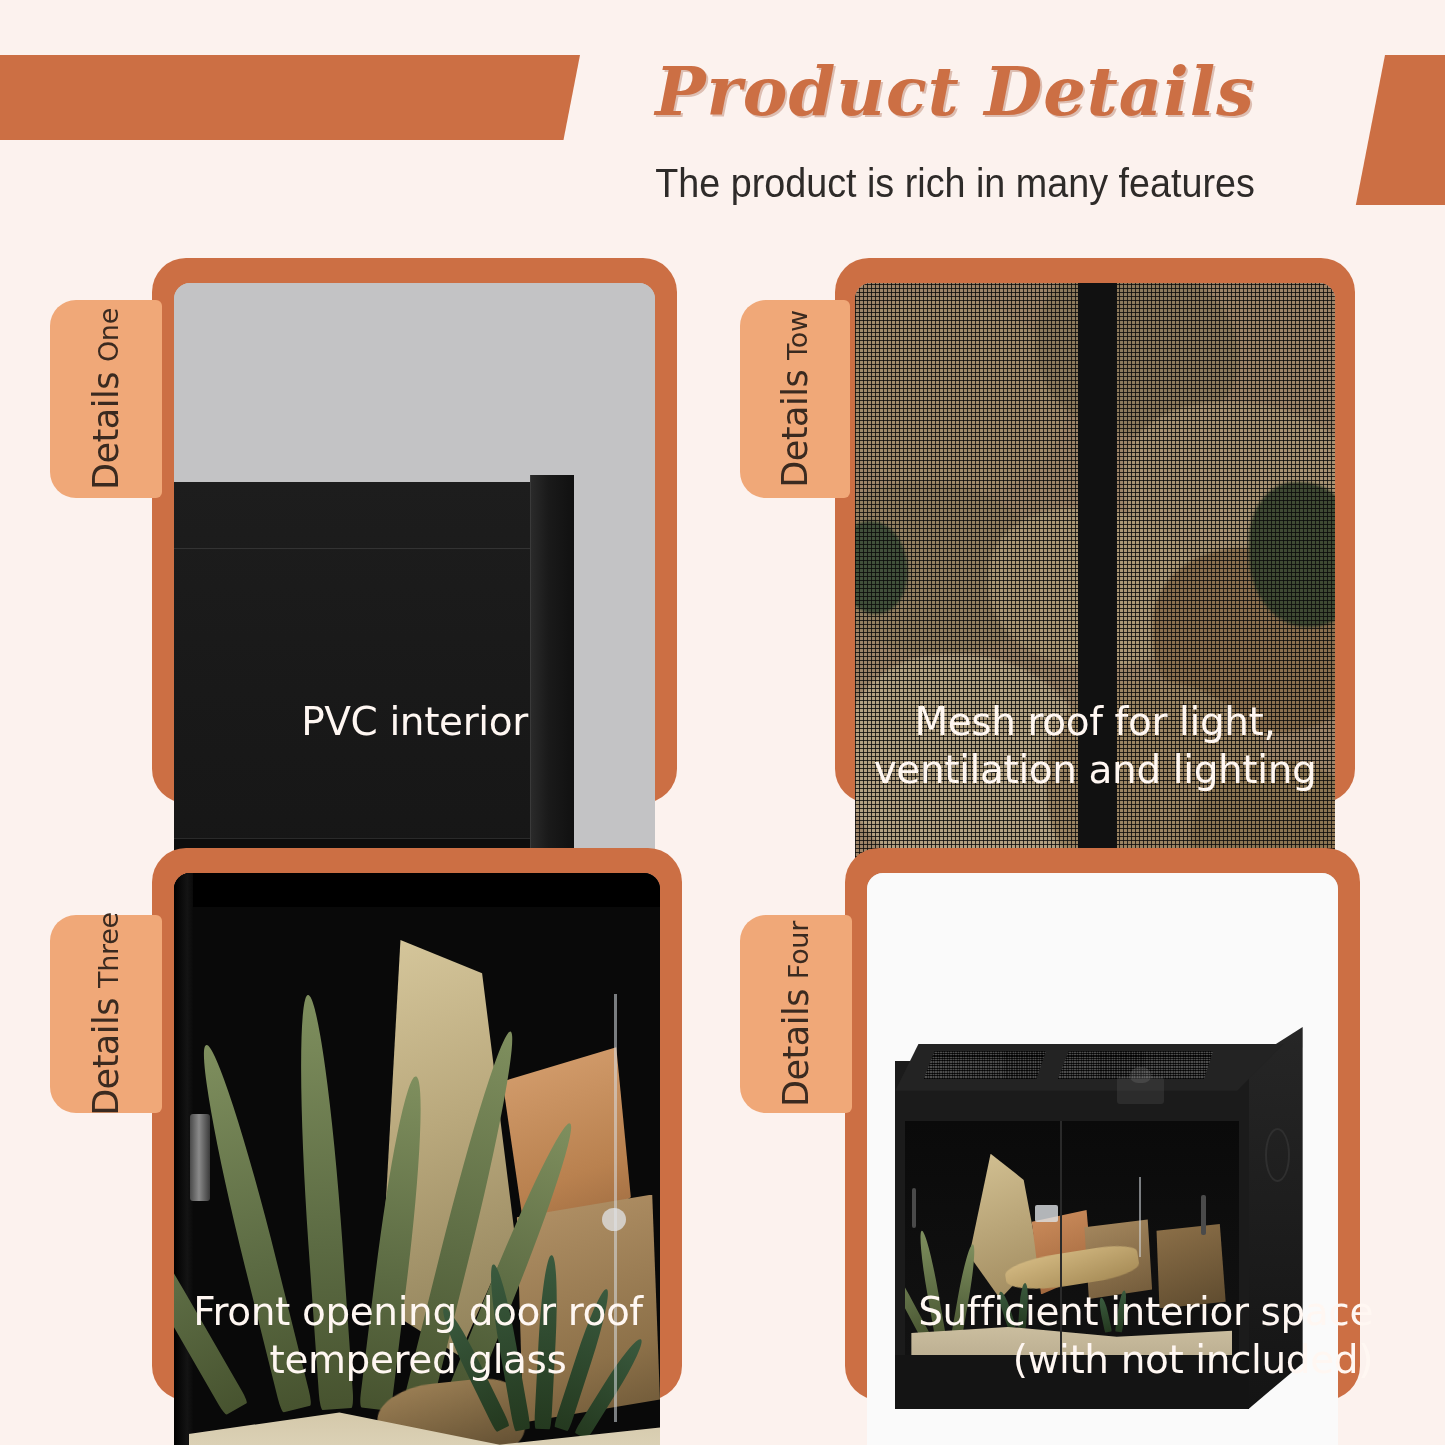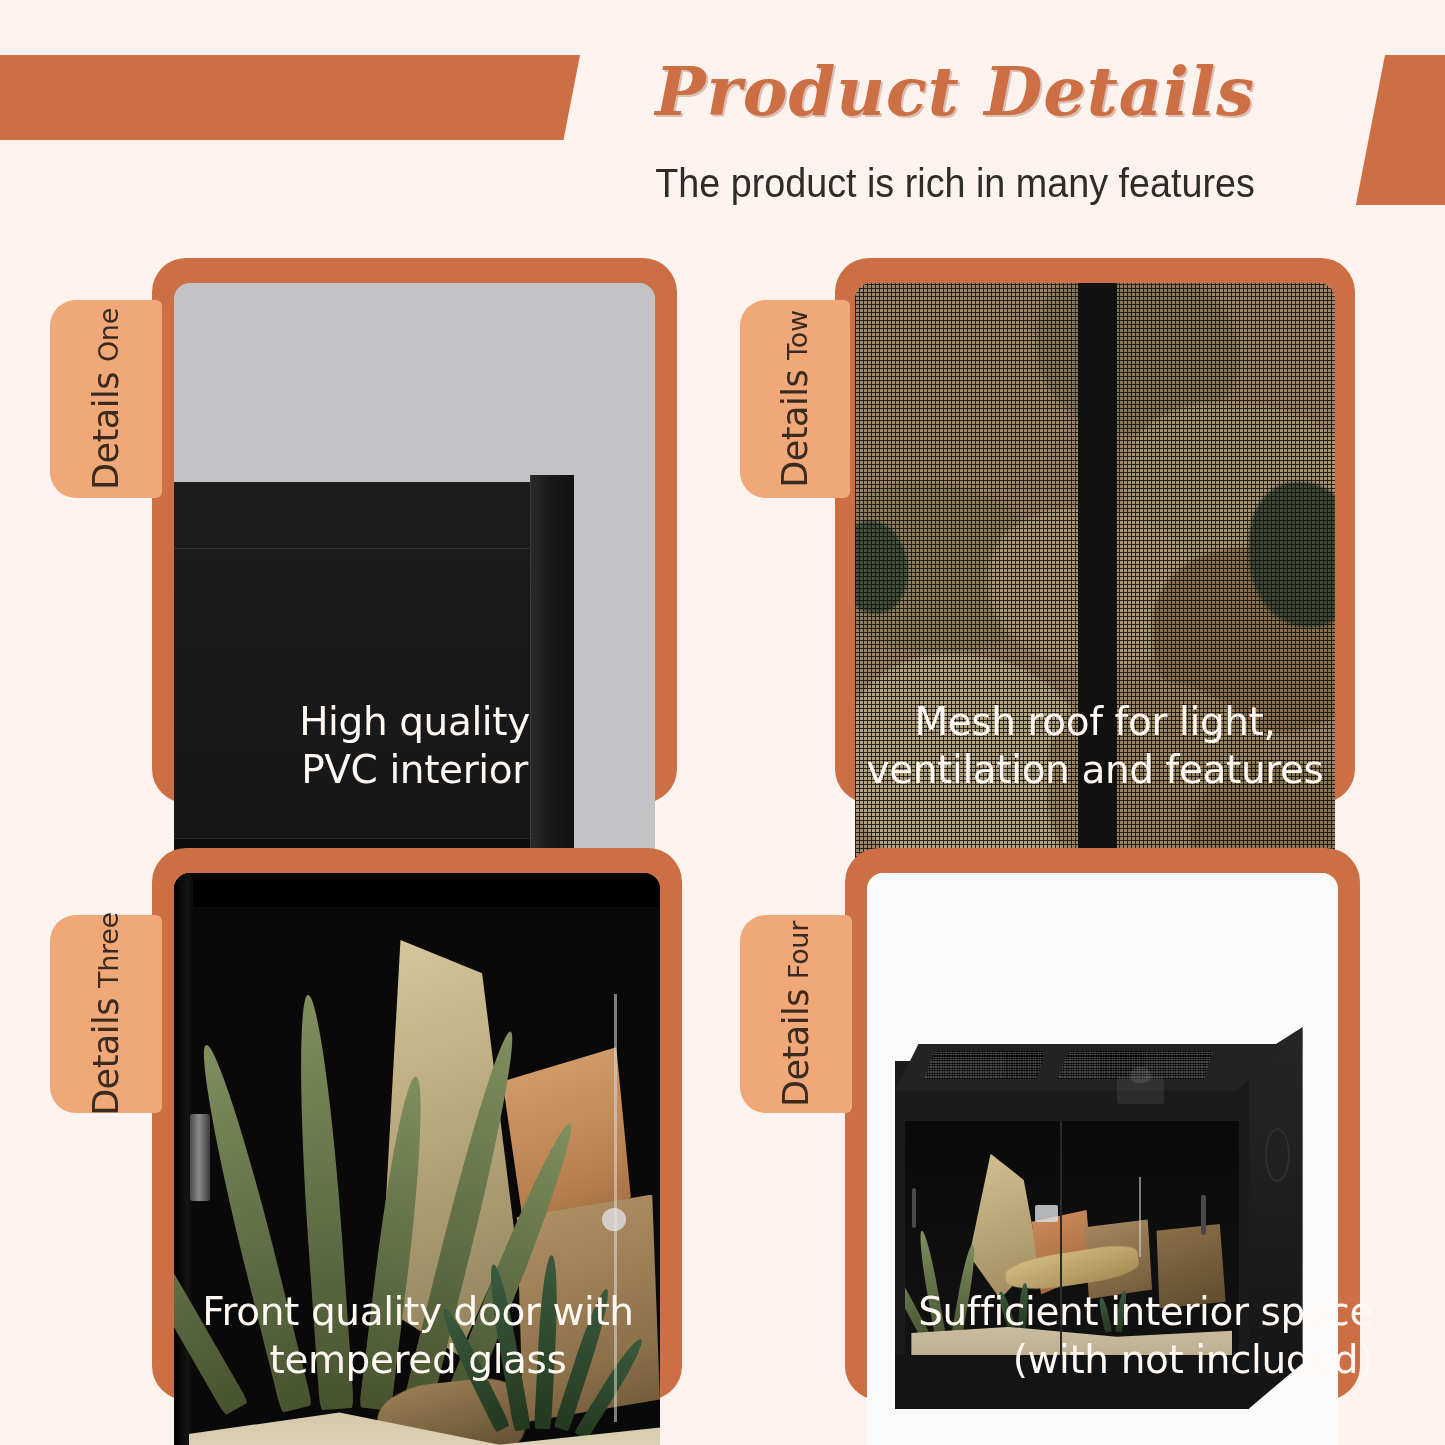--- a/index.html
+++ b/index.html
@@ -313,21 +313,20 @@
   <div class="card-photo" style="left:22px; top:25px; width:481px; height:662px; border-radius:16px; overflow:hidden;">
     <div class="pvc-bg"></div>
     <div class="pvc-panel"></div>
     <div class="pvc-seam"></div>
     <div class="pvc-post"></div>
     <div class="pvc-base"></div>
     <div class="pvc-foot"></div>
   </div>
 </div>
 <div class="card-caption" style="left:152px; top:698px; width:525px;">
-  <div>High quality</div>
   <div>PVC interior</div>
 </div>
 <div class="tab" style="left:50px; top:300px; width:112px; height:198px;">
   <div class="tab-inner">
     <span class="tab-main">Details</span>
     <span class="tab-sub">One</span>
   </div>
 </div>
 
 <div class="card" style="left:835px; top:258px; width:520px; height:545px;">
@@ -345,21 +344,21 @@
       <div class="mesh-rock" style="left:12%; top:78%; width:40%; height:26%; background:#a69madd;"></div>
       <div class="mesh-rock" style="left:82%; top:30%; width:24%; height:22%; background:#3f4a33;"></div>
       <div class="mesh-rock" style="left:-3%; top:36%; width:14%; height:14%; background:#41503a;"></div>
       <div class="mesh-grid"></div>
       <div class="mesh-bar"></div>
     </div>
   </div>
 </div>
 <div class="card-caption" style="left:835px; top:698px; width:520px;">
   <div>Mesh roof for  light,</div>
-  <div>ventilation and features</div>
+  <div>ventilation and lighting</div>
 </div>
 <div class="tab" style="left:740px; top:300px; width:110px; height:198px;">
   <div class="tab-inner">
     <span class="tab-main">Details</span>
     <span class="tab-sub">Tow</span>
   </div>
 </div>
 
 <div class="card" style="left:152px; top:848px; width:530px; height:552px;">
   <div class="card-photo" style="left:22px; top:25px; width:486px; height:670px; border-radius:16px; overflow:hidden;">
@@ -396,21 +395,21 @@
       <div class="probe" style="left:88%; top:50%; width:5%; height:3.5%; border-radius:50%;
                   background:rgba(225,228,232,0.75);"></div>
 
       <div class="terr-sand"></div>
 
       <div class="terr-handle"></div>
     </div>
   </div>
 </div>
 <div class="card-caption" style="left:148px; top:1288px; width:540px;">
-  <div>Front quality door with</div>
+  <div>Front opening door roof</div>
   <div>tempered glass</div>
 </div>
 <div class="tab" style="left:50px; top:915px; width:112px; height:198px;">
   <div class="tab-inner">
     <span class="tab-main">Details</span>
     <span class="tab-sub">Three</span>
   </div>
 </div>
 
 <div class="card" style="left:845px; top:848px; width:515px; height:552px;">

